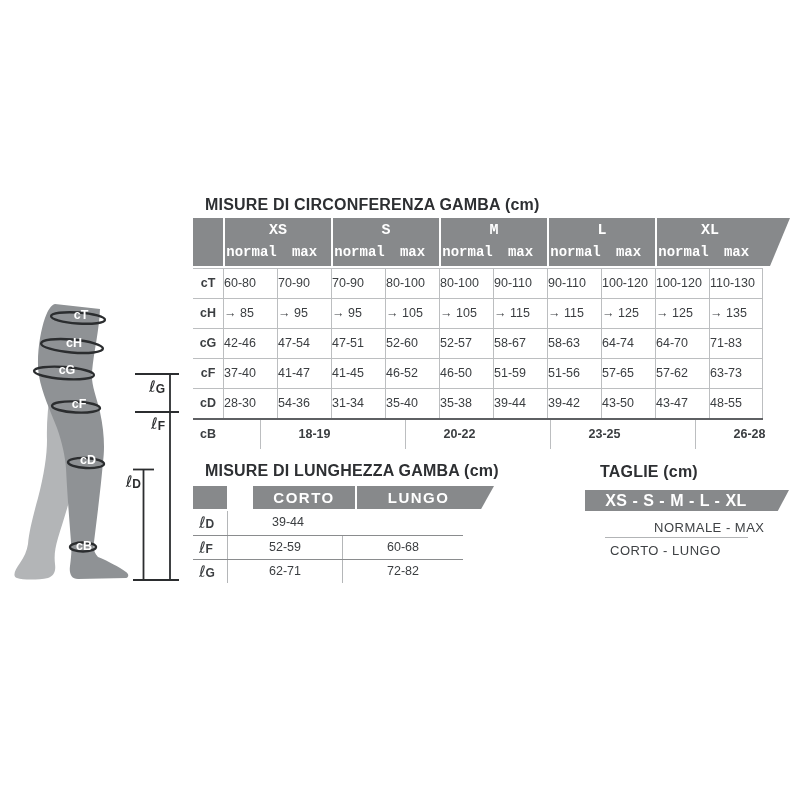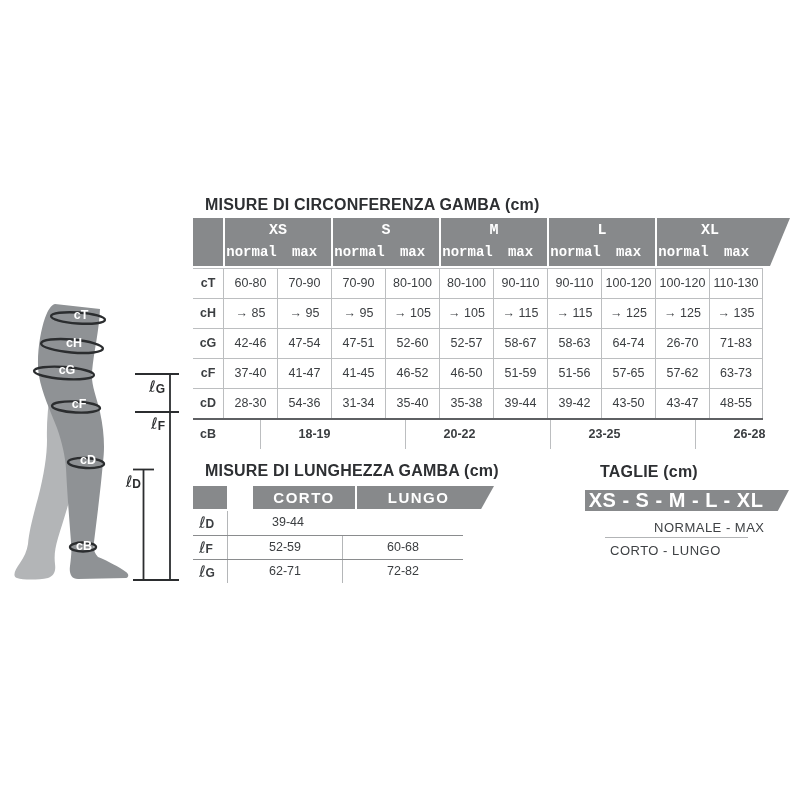--- a/index.html
+++ b/index.html
@@ -21,21 +21,21 @@
   .size-name { height:23px; line-height:26px; font-weight:700; font-size:15px; }
   .subrow { flex:1; display:flex; }
   .subcell { width:50%; font-weight:700; font-size:14px; line-height:22px; }
   .hslant { left:570px; top:0; width:27px; height:48px; background:#87898b;
             clip-path:polygon(0 0,100% 0,26% 100%,0 100%); }
   #t1-body { margin-top:2px; }
   .t1-row { display:flex; height:30px; border-top:1px solid #bcbec0; }
   .t1-row .rlabel { width:30px; flex:none; font-weight:700; font-size:12.5px; color:#3b3e41;
                     text-align:center; line-height:29px; }
   .t1-row .cell { width:54px; flex:none; border-left:1px solid #bcbec0; font-size:12.5px;
-                  color:#3b3e41; text-align:center; line-height:29px; white-space:nowrap; }
+                  color:#3b3e41; line-height:29px; white-space:nowrap; }
   .t1-row .cell:last-child { border-right:1px solid #bcbec0; }
   .t1-span-row { display:flex; height:31px; border-top:2px solid #5e6063; }
   .t1-span-row .rlabel { width:30px; flex:none; font-weight:700; font-size:12.5px; color:#3b3e41;
                          text-align:center; line-height:29px; }
   .t1-span-row .cell { width:108px; flex:none; border-left:1px solid #bcbec0; font-weight:700;
                        font-size:12.5px; color:#3b3e41; text-align:center; line-height:29px;margin-left:37px; }
 
   
   #t2 { left:193px; top:486px; width:287px; }
   #t2-header { display:flex; height:23px; }
@@ -54,21 +54,21 @@
                   text-align:center; line-height:23px; }
   .t2-row .cell.c1 { width:115px; flex:none; }
   .t2-row .cell.c2 { width:121px; flex:none; }
   .lscript { font-size:16px; font-style:italic; font-family:"DejaVu Sans",sans-serif; }
   .lletter { font-weight:700; font-size:12px; }
 
   
   #taglie-title { left:600px; top:463px; }
   #taglie-banner { left:585px; top:490px; width:204px; height:21px; background:#87898b;
                    clip-path:polygon(0 0,100% 0,94.5% 100%,0 100%);
-                   color:#fff; font-weight:700; font-size:20px; letter-spacing:.5px;
+                   color:#fff; font-weight:700; font-size:16px; letter-spacing:.5px;
                    text-align:center; line-height:21px; padding-right:22px; }
   .taglie-line { left:610px; font-size:13px; color:#3e4144; letter-spacing:.5px; white-space:nowrap; }
   #taglie-sep { left:605px; top:537px; width:143px; height:1px; background:#b2b4b6; }
 
   
   #leg-svg { left:0; top:290px; }
   .band { fill:none; stroke:#2b2d2f; stroke-width:2.4; }
   .band-label { fill:#ffffff; font-weight:700; font-size:12.5px; text-anchor:middle;
                 font-family:"Liberation Sans","DejaVu Sans",sans-serif; }
   .mline { stroke:#2b2d2f; stroke-width:1.8; }
@@ -213,21 +213,21 @@
         <div class="t1-row">
           <div class="rlabel">cG</div>
           <div class="cell">42-46</div>
           <div class="cell">47-54</div>
           <div class="cell">47-51</div>
           <div class="cell">52-60</div>
           <div class="cell">52-57</div>
           <div class="cell">58-67</div>
           <div class="cell">58-63</div>
           <div class="cell">64-74</div>
-          <div class="cell">26-70</div>
+          <div class="cell">64-70</div>
           <div class="cell">71-83</div>
         </div>
         <div class="t1-row">
           <div class="rlabel">cF</div>
           <div class="cell">37-40</div>
           <div class="cell">41-47</div>
           <div class="cell">41-45</div>
           <div class="cell">46-52</div>
           <div class="cell">46-50</div>
           <div class="cell">51-59</div>

